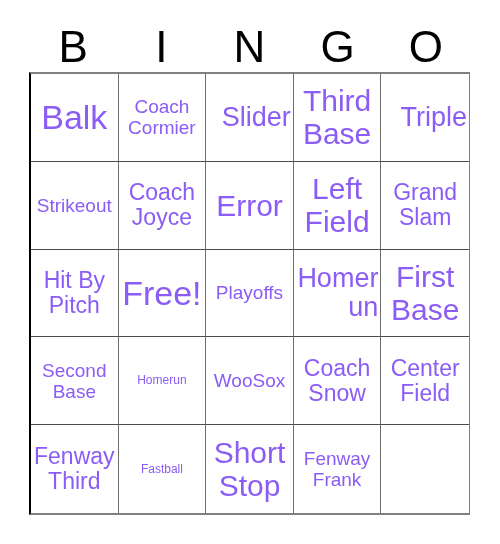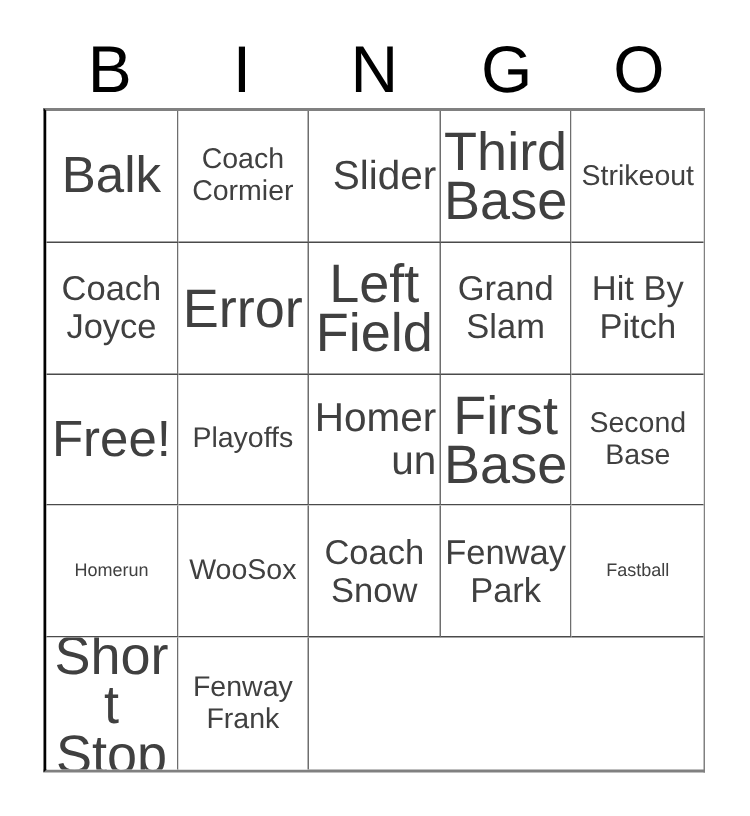--- a/index.html
+++ b/index.html
@@ -79,27 +79,27 @@
   }
   .bingo-cell:nth-child(5n) { border-right: none; }
   .bingo-cell:nth-child(n+21) { border-bottom: none; }
 
   .cell-text {
     display: block;
     width: 100%;
     text-align: center;
     line-height: 1.0;
     word-wrap: break-word;
-    color: #404040;
+    color: #8b5cf6;
     font-weight: 400;
   }
 
   
   .fs-xxl  { font-size: 34px; line-height: 36px; }
-  .fs-xl   { font-size: 36px; line-height: 33px; }
+  .fs-xl   { font-size: 30px; line-height: 33px; }
   .fs-lg   { font-size: 27px; line-height: 29px; text-align: right; }
   .fs-md   { font-size: 23px; line-height: 25px; }
   .fs-sm   { font-size: 19px; line-height: 21px; }
   .fs-xs   { font-size: 12px; line-height: 19px; }
 </style>
 </head>
 <body>
 
 <div id="card">
 
@@ -117,20 +117,23 @@
       <span class="cell-text fs-xxl">Balk</span>
     </div>
     <div class="bingo-cell">
       <span class="cell-text fs-sm">Coach Cormier</span>
     </div>
     <div class="bingo-cell">
       <span class="cell-text fs-lg">Slider</span>
     </div>
     <div class="bingo-cell">
       <span class="cell-text fs-xl">Third Base</span>
+    </div>
+    <div class="bingo-cell">
+      <span class="cell-text fs-lg">Triple</span>
     </div>
 
     <div class="bingo-cell">
       <span class="cell-text fs-sm">Strikeout</span>
     </div>
     <div class="bingo-cell">
       <span class="cell-text fs-md">Coach Joyce</span>
     </div>
     <div class="bingo-cell">
       <span class="cell-text fs-xl">Error</span>
@@ -165,21 +168,24 @@
       <span class="cell-text fs-xs">Homerun</span>
     </div>
     <div class="bingo-cell">
       <span class="cell-text fs-sm">WooSox</span>
     </div>
     <div class="bingo-cell">
       <span class="cell-text fs-md">Coach Snow</span>
     </div>
 
     <div class="bingo-cell">
-      <span class="cell-text fs-md">Fenway Park</span>
+      <span class="cell-text fs-md">Center Field</span>
+    </div>
+    <div class="bingo-cell">
+      <span class="cell-text fs-md">Fenway Third</span>
     </div>
     <div class="bingo-cell">
       <span class="cell-text fs-xs">Fastball</span>
     </div>
     <div class="bingo-cell">
       <span class="cell-text fs-xl">Short Stop</span>
     </div>
     <div class="bingo-cell">
       <span class="cell-text fs-sm">Fenway Frank</span>
     </div>

